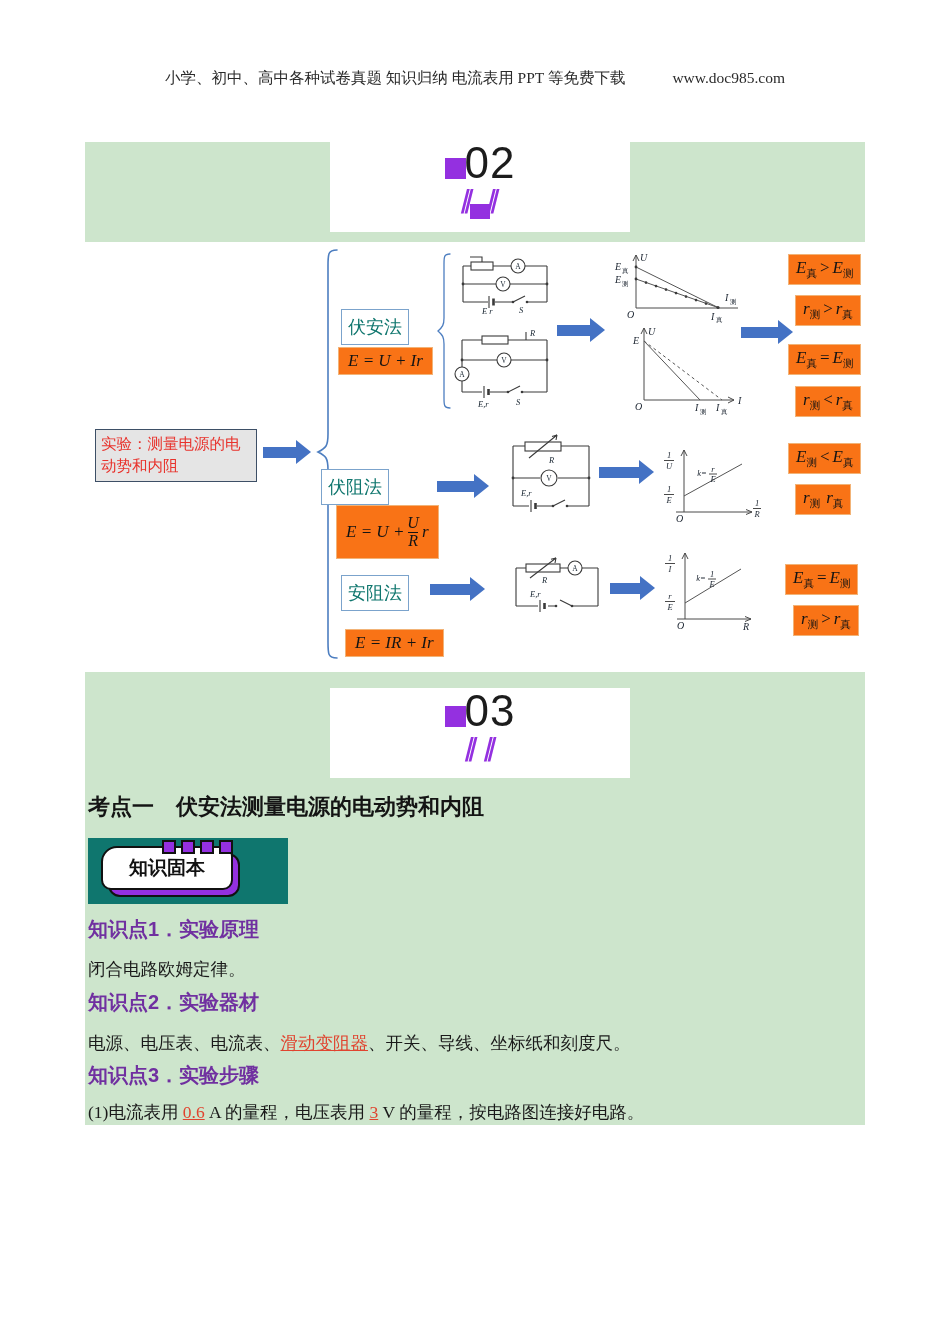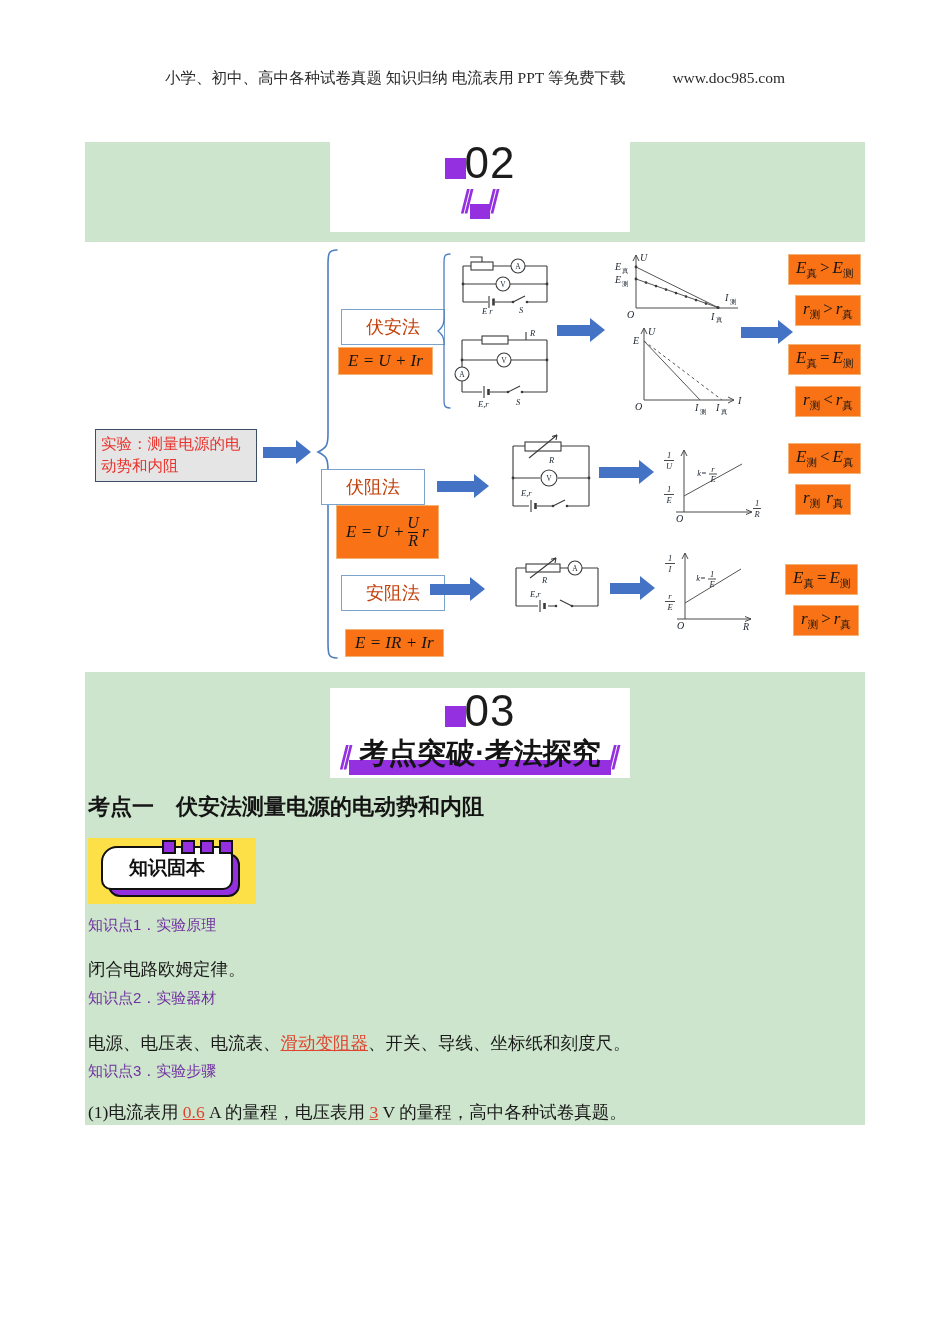--- a/index.html
+++ b/index.html
@@ -16,22 +16,22 @@
   .tnum{font-size:44px;line-height:1.05;color:#1c1c1c;letter-spacing:1px;}
   .numsq{display:inline-block;width:21px;height:21px;background:#9430e0;vertical-align:-1px;margin-right:-1px;}
   .trow{display:flex;align-items:flex-end;justify-content:center;gap:7px;margin-top:0px;}
   .slash{color:#9430e0;font-weight:bold;font-size:24px;transform:skewX(-14deg);padding-bottom:4px;}
   .ttl{position:relative;display:inline-block;font-size:29px;font-weight:bold;color:#141414;white-space:nowrap;}
   .ttl .hl{position:absolute;left:-10px;right:-10px;bottom:-1px;height:15px;background:#9430e0;}
   .ttl .txt{position:relative;}
   
   .rootnode{position:absolute;left:95px;top:429px;width:150px;border:1.5px solid #3d4f66;background:#e5e5e5;
             color:#e8322c;font-size:15.5px;line-height:1.45;padding:3px 5px;font-weight:500;}
-  .method{position:absolute;border:1px solid #7ba3cc;background:#fff;color:#c2410c;
-          font-size:18px;padding:5px 24px;white-space:nowrap;}
+  .method{position:absolute;border:1px solid #7ba3cc;background:#fff;color:#0f766e;
+          font-size:18px;padding:5px 6px;white-space:nowrap;}
   .formula{position:absolute;border:1px solid #f2b377;background:#f97316;color:#141414;
            font-family:"Liberation Serif",serif;font-style:italic;font-size:17px;
            padding:3px 9px;white-space:nowrap;display:flex;align-items:center;}
   .frac{display:inline-flex;flex-direction:column;align-items:center;line-height:1.05;margin:0 3px;font-size:16px;}
   .frac .den{border-top:1.2px solid #141414;}
   .rbox{position:absolute;border:1px solid #f2b377;background:#f97316;color:#141414;
         font-family:"Liberation Serif",serif;font-style:italic;font-size:17px;
         padding:3px 7px;white-space:nowrap;}
   .rbox sub{font-size:10.5px;font-style:normal;vertical-align:-4px;}
   .rbox .op{font-style:normal;margin:0 3px;}
@@ -48,29 +48,29 @@
   svg .clab{font-family:"Liberation Serif",serif;font-style:italic;font-size:8.5px;fill:#1a2733;}
   svg .mlab{font-family:"Liberation Serif",serif;font-size:7.5px;fill:#1a2733;text-anchor:middle;}
   svg .glab{font-family:"Liberation Serif",serif;font-style:italic;font-size:10px;fill:#1b2430;}
   svg .gsub{font-family:"Liberation Serif",serif;font-size:6.5px;fill:#1b2430;}
   svg .gfr{font-family:"Liberation Serif",serif;font-style:italic;font-size:8.5px;fill:#1b2430;text-anchor:middle;}
   svg .axis{stroke:#4a4a4a;stroke-width:1;fill:none;}
   svg .gline{stroke:#555;stroke-width:1;fill:none;}
   svg .brace{stroke:#4d7ec0;stroke-width:1.6;fill:none;stroke-linecap:round;}
   
   .kheading{position:absolute;left:88px;top:792px;font-size:22px;font-weight:bold;color:#141414;}
-  .badge-wrap{position:absolute;left:88px;top:838px;width:168px;height:66px;background:#fde047;}
+  .badge-wrap{position:absolute;left:88px;top:838px;width:200px;height:66px;background:#0f766e;}
   .badge-shadow{position:absolute;left:20px;top:15px;width:128px;height:40px;background:#9430e0;
                 border:2px solid #111;border-radius:12px;}
   .badge{position:absolute;left:13px;top:8px;width:128px;height:40px;background:#fff;border:2.5px solid #111;
          border-radius:16px 10px 10px 10px;display:flex;align-items:center;justify-content:center;
          font-size:19px;font-weight:bold;color:#111;}
   .bsqs{position:absolute;left:74px;top:2px;display:flex;gap:5px;}
   .bsq{width:10px;height:10px;background:#9430e0;border:2px solid #111;}
-  .kp{position:absolute;left:88px;color:#7030a0;font-weight:normal;font-size:15px;white-space:nowrap;}
+  .kp{position:absolute;left:88px;color:#7030a0;font-weight:bold;font-size:20px;white-space:nowrap;}
   .kbody{position:absolute;left:88px;font-family:"Liberation Serif",serif;font-size:17.5px;color:#1a1a1a;white-space:nowrap;}
   .redu{color:#e0442f;text-decoration:underline;}
 </style>
 </head>
 <body>
 
 <div class="page">
 
   <div class="hdr">
     <span>小学、初中、高中各种试卷真题 知识归纳 电流表用 PPT 等免费下载</span><span class="site">www.doc985.com</span>
@@ -303,21 +303,20 @@
     <text class="glab" x="22" y="84">O</text>
   </svg>
 
   <div class="rbox" style="left:785px;top:564px;"><i>E</i><sub>真</sub><span class="op">=</span><i>E</i><sub>测</sub></div>
   <div class="rbox" style="left:793px;top:605px;"><i>r</i><sub>测</sub><span class="op">&gt;</span><i>r</i><sub>真</sub></div>
 
   <div class="tbox" style="top:688px;height:90px;">
     <div class="tnum"><span class="numsq"></span><span>03</span></div>
     <div class="trow">
       <span class="slash">∥</span>
-      <span class="ttl"><span class="hl"></span><span class="txt">考点突破·考法探究</span></span>
       <span class="slash">∥</span>
     </div>
   </div>
 
   <div class="kheading">考点一　伏安法测量电源的电动势和内阻</div>
 
   <div class="badge-wrap">
     <div class="badge-shadow"></div>
     <div class="badge">知识固本</div>
     <div class="bsqs">
@@ -331,16 +330,16 @@
   <div class="kp" style="top:916px;">知识点1．实验原理</div>
   <div class="kbody" style="top:957px;">闭合电路欧姆定律。</div>
 
   <div class="kp" style="top:989px;">知识点2．实验器材</div>
   <div class="kbody" style="top:1031px;">
     <span>电源、电压表、电流表、</span><span class="redu">滑动变阻器</span><span>、开关、导线、坐标纸和刻度尺。</span>
   </div>
 
   <div class="kp" style="top:1062px;">知识点3．实验步骤</div>
   <div class="kbody" style="top:1100px;">
-    <span>(1)电流表用 </span><span class="redu">0.6</span><span> A 的量程，电压表用 </span><span class="redu">3</span><span> V 的量程，高中各种试卷真题。</span>
+    <span>(1)电流表用 </span><span class="redu">0.6</span><span> A 的量程，电压表用 </span><span class="redu">3</span><span> V 的量程，按电路图连接好电路。</span>
   </div>
 
 </div>
 
 </body></html>

